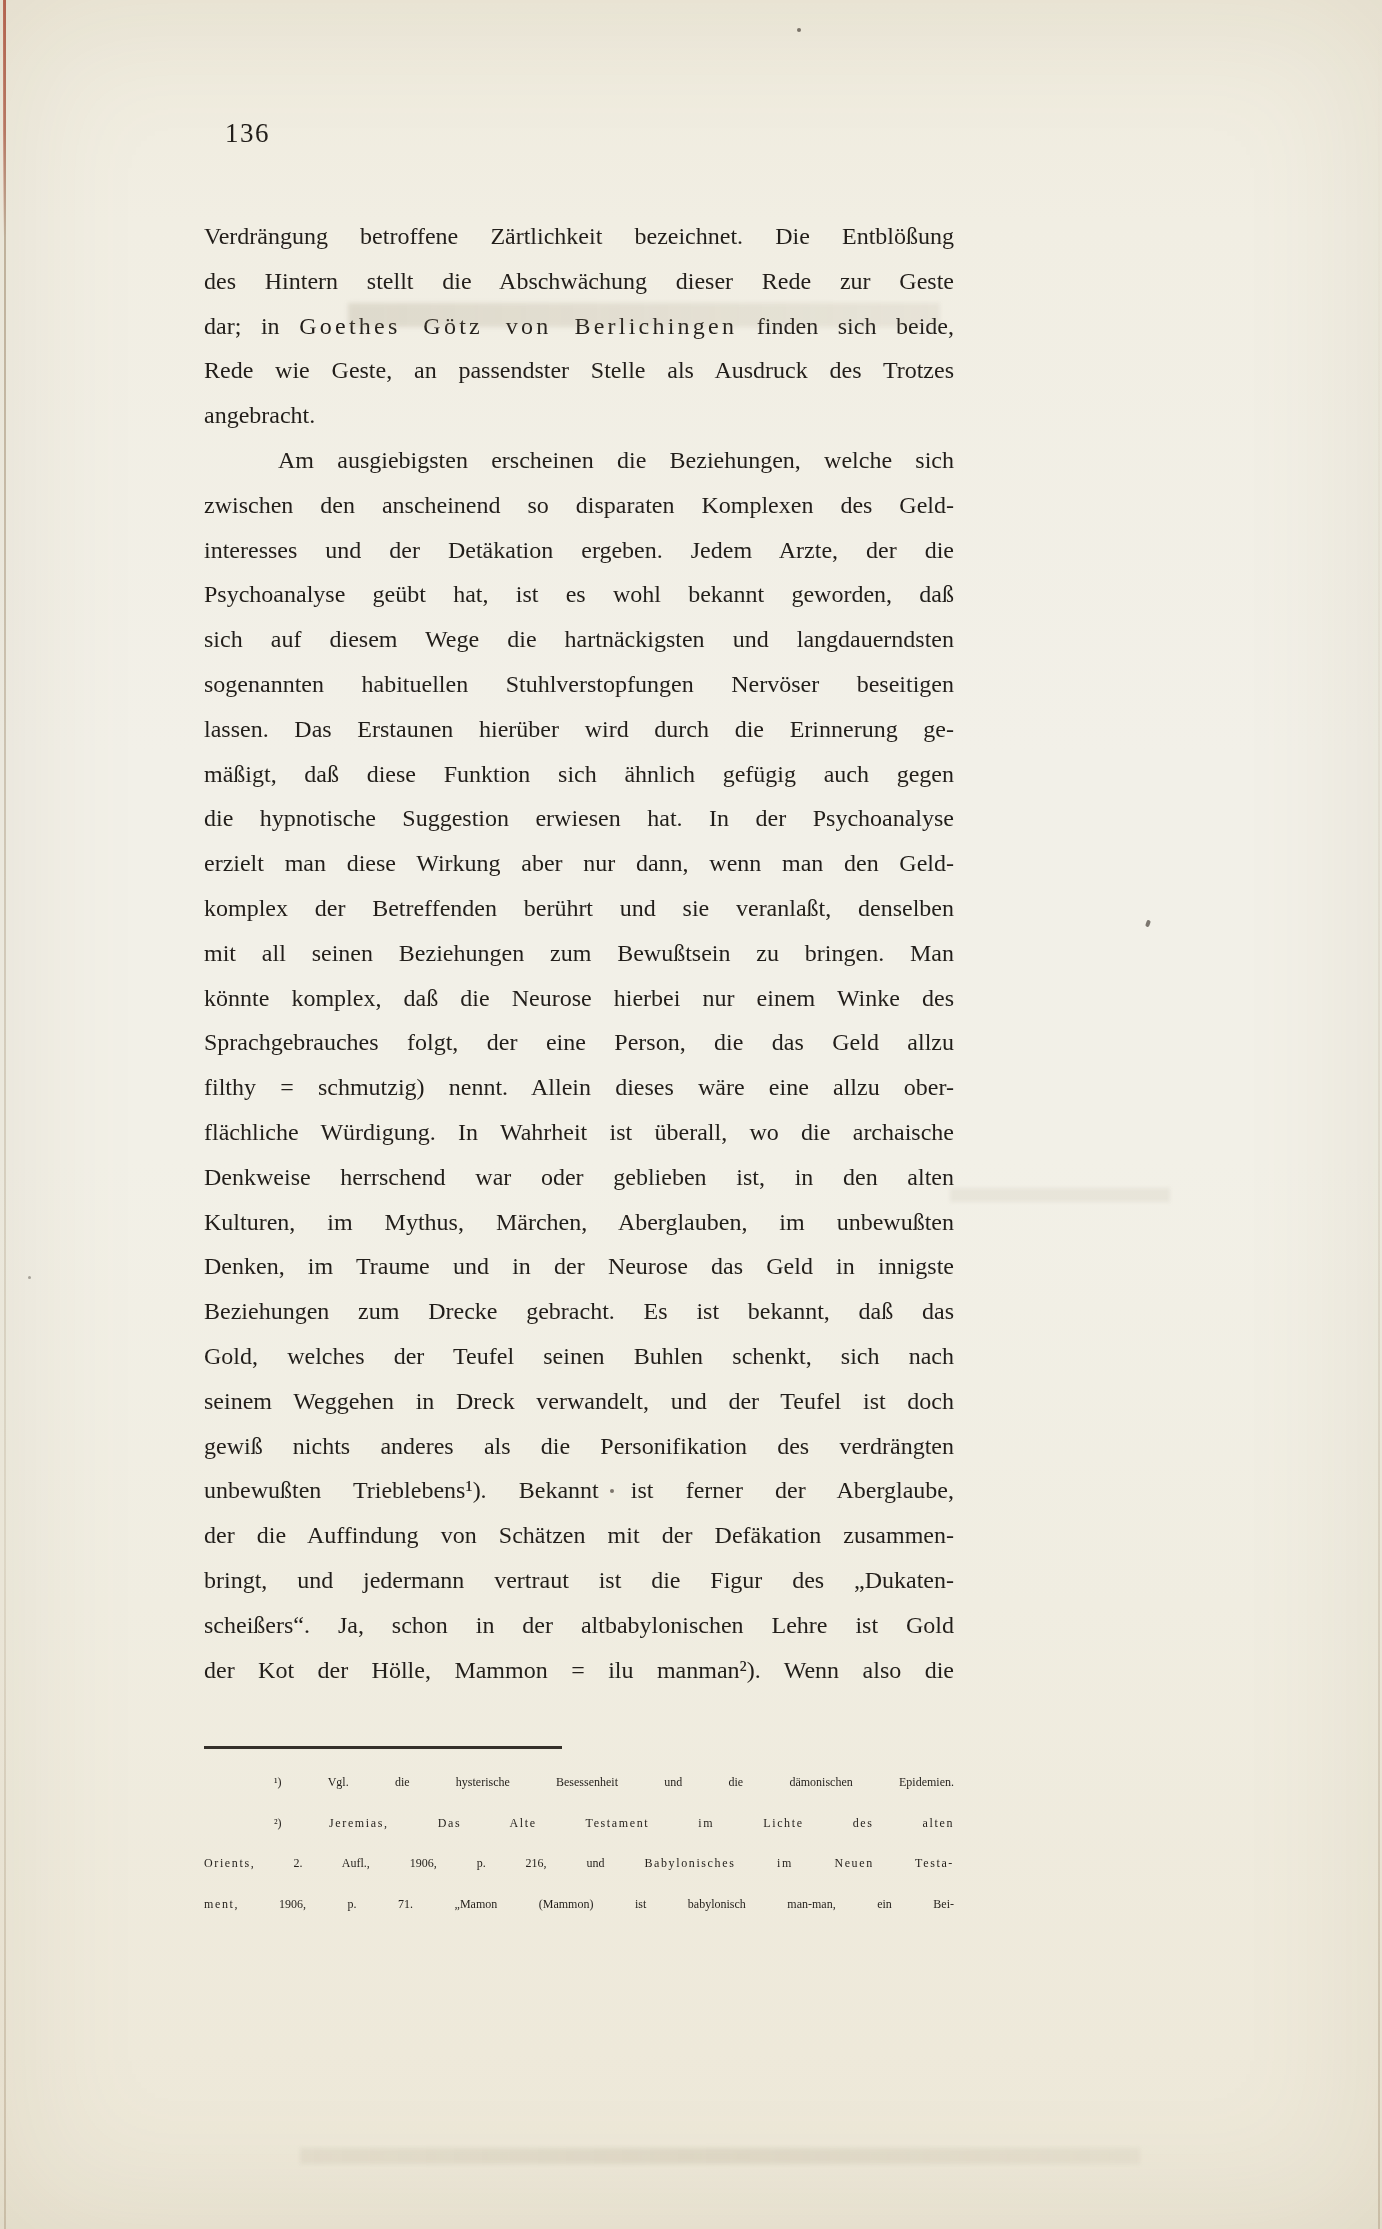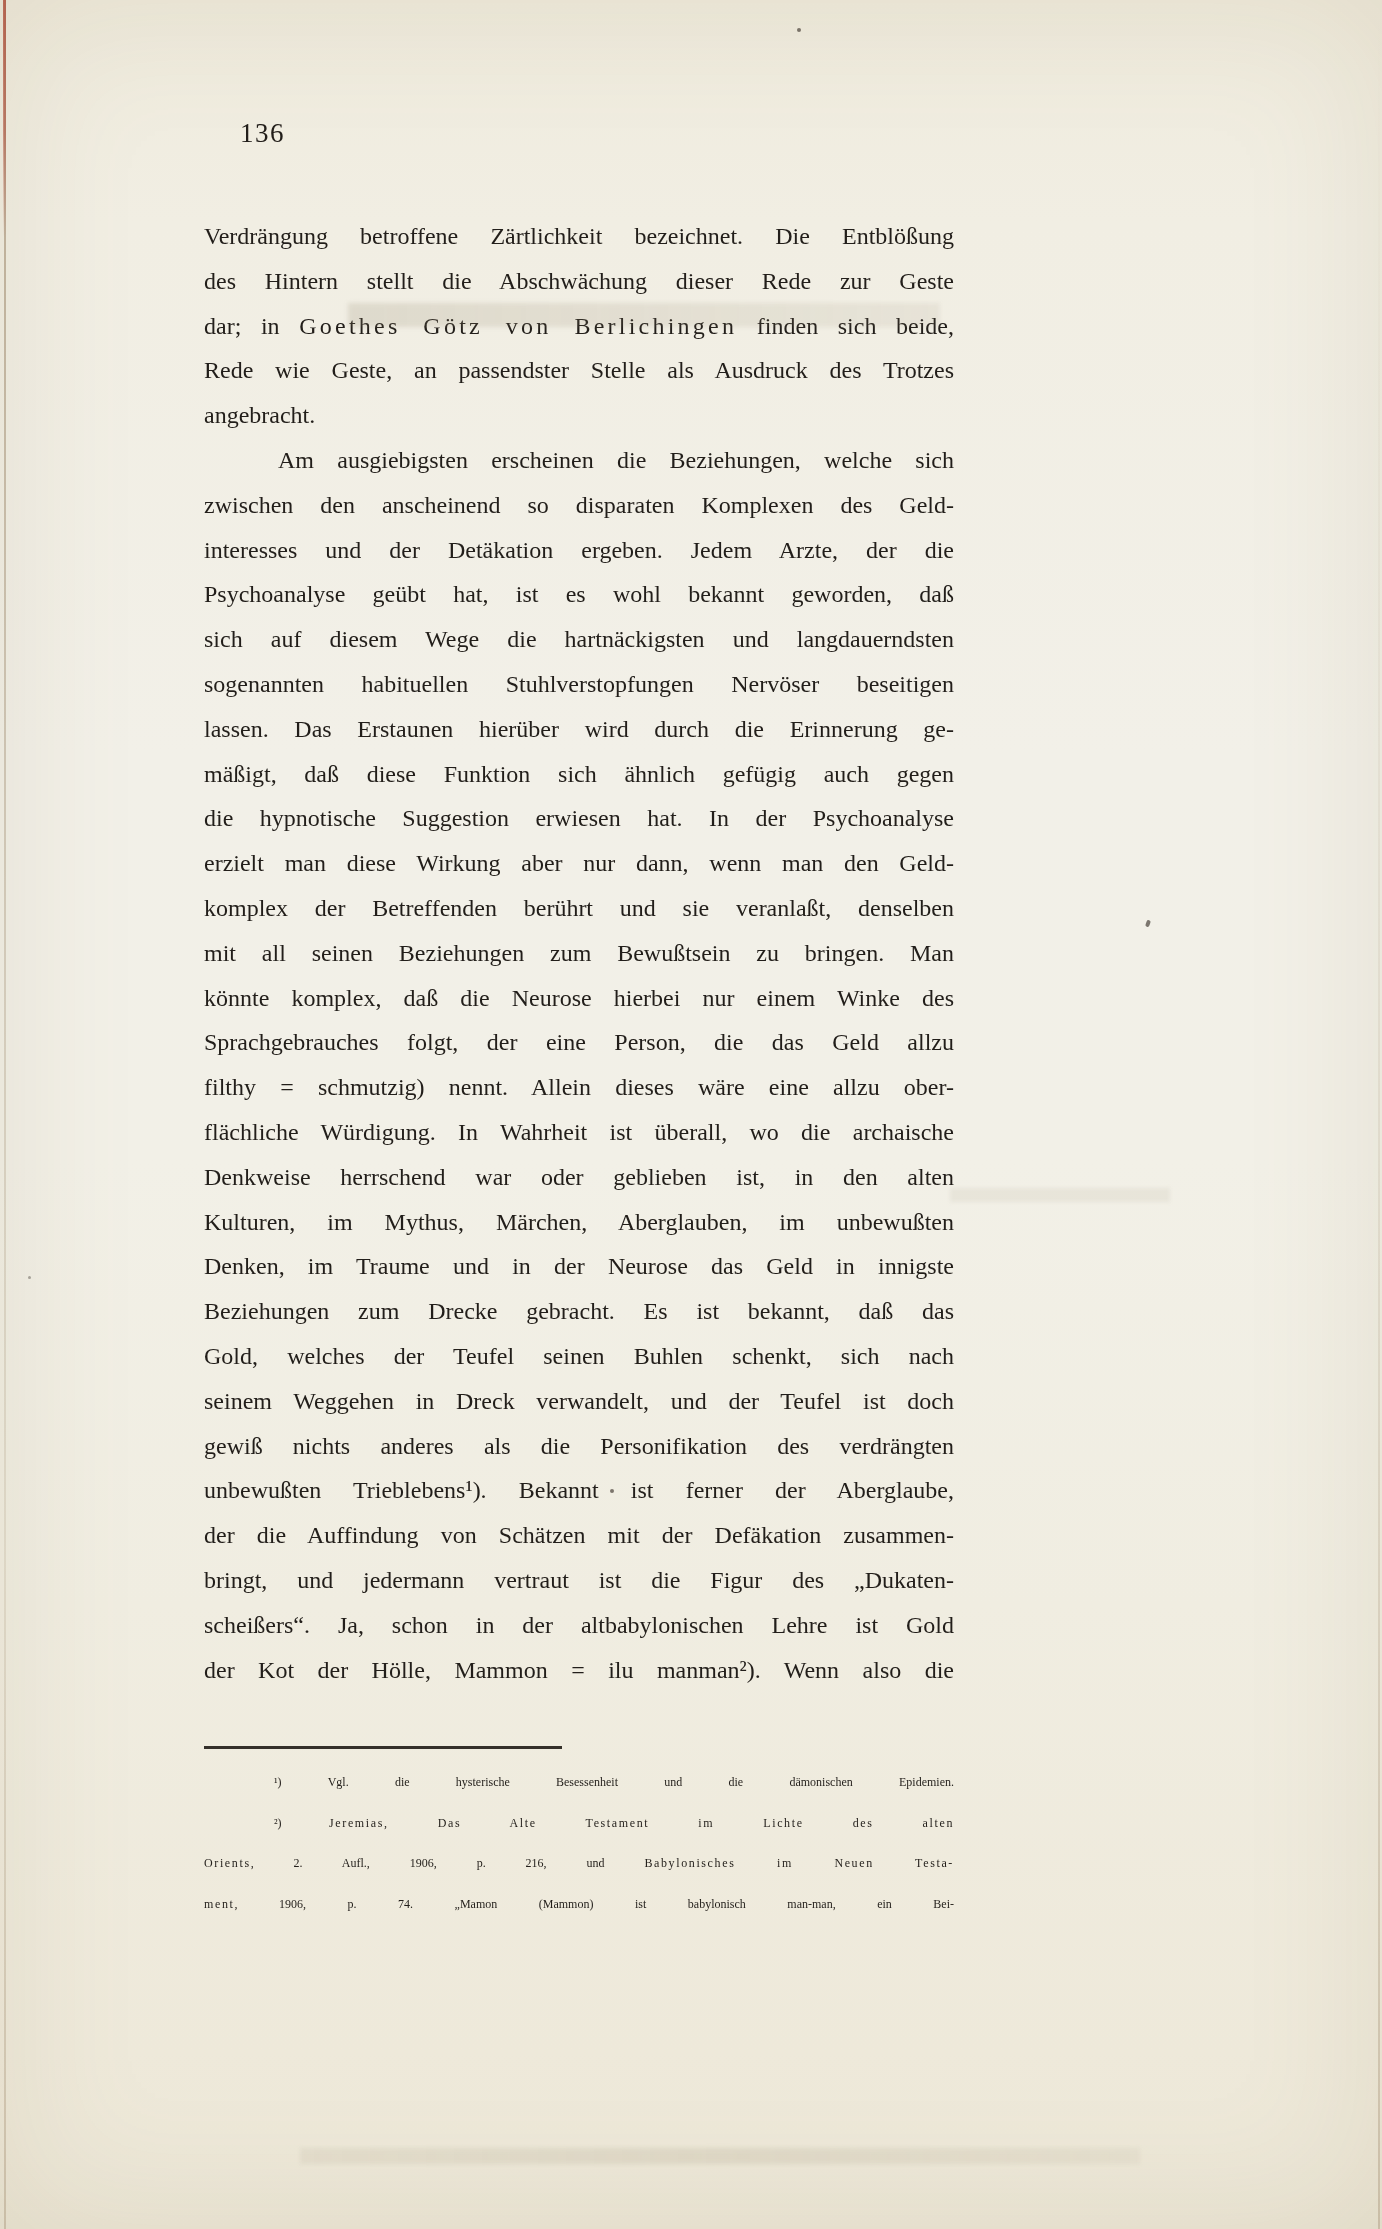--- a/index.html
+++ b/index.html
@@ -31,21 +31,21 @@
       rgba(125, 95, 60, 0.25) 100%);
   }
   .edge-red {
     position: absolute; left: 3px; top: 0; width: 3px; height: 238px;
     background: linear-gradient(180deg,
       rgba(178, 92, 72, 0.9) 0%,
       rgba(178, 92, 72, 0.65) 55%,
       rgba(178, 92, 72, 0) 100%);
   }
   .page-number {
-    position: absolute; left: 240px; top: 118px;
+    position: absolute; left: 225px; top: 118px;
     font-size: 27px; letter-spacing: 1.5px;
   }
   .main-text {
     position: absolute; left: 204px; top: 214px; width: 750px;
     font-size: 24px; line-height: 44.8px;
   }
   .footnotes {
     position: absolute; left: 204px; top: 1762px; width: 750px;
     font-size: 12px; line-height: 40.5px;
   }
@@ -129,21 +129,21 @@
         <div class="line"><span>scheißers“.  Ja, schon in der altbabylonischen Lehre ist Gold</span></div>
         <div class="line"><span>der Kot der Hölle, Mammon = ilu manman²).  Wenn also die</span></div>
       </div>
     </div>
 
   <div class="fn-rule"></div>
   <div class="footnotes">
       <div class="fn-line indent"><span>¹) Vgl. die hysterische Besessenheit und die dämonischen Epidemien.</span></div>
       <div class="fn-line indent"><span>²) </span><span class="sp">Jeremias, Das Alte Testament im Lichte des alten</span></div>
       <div class="fn-line"><span class="sp">Orients</span><span>, 2. Aufl., 1906, p. 216, und </span><span class="sp">Babylonisches im Neuen Testa-</span></div>
-      <div class="fn-line"><span class="sp">ment</span><span>, 1906, p. 74. „Mamon (Mammon) ist babylonisch man-man, ein Bei-</span></div>
+      <div class="fn-line"><span class="sp">ment</span><span>, 1906, p. 71. „Mamon (Mammon) ist babylonisch man-man, ein Bei-</span></div>
     </div>
 
   <div class="smudge a1"></div>
   <div class="smudge a2"></div>
   <div class="smudge a3"></div>
   <div class="speck s1"></div>
   <div class="speck s2"></div>
   <div class="speck s3"></div>
   <div class="speck s4"></div>
 </div>

